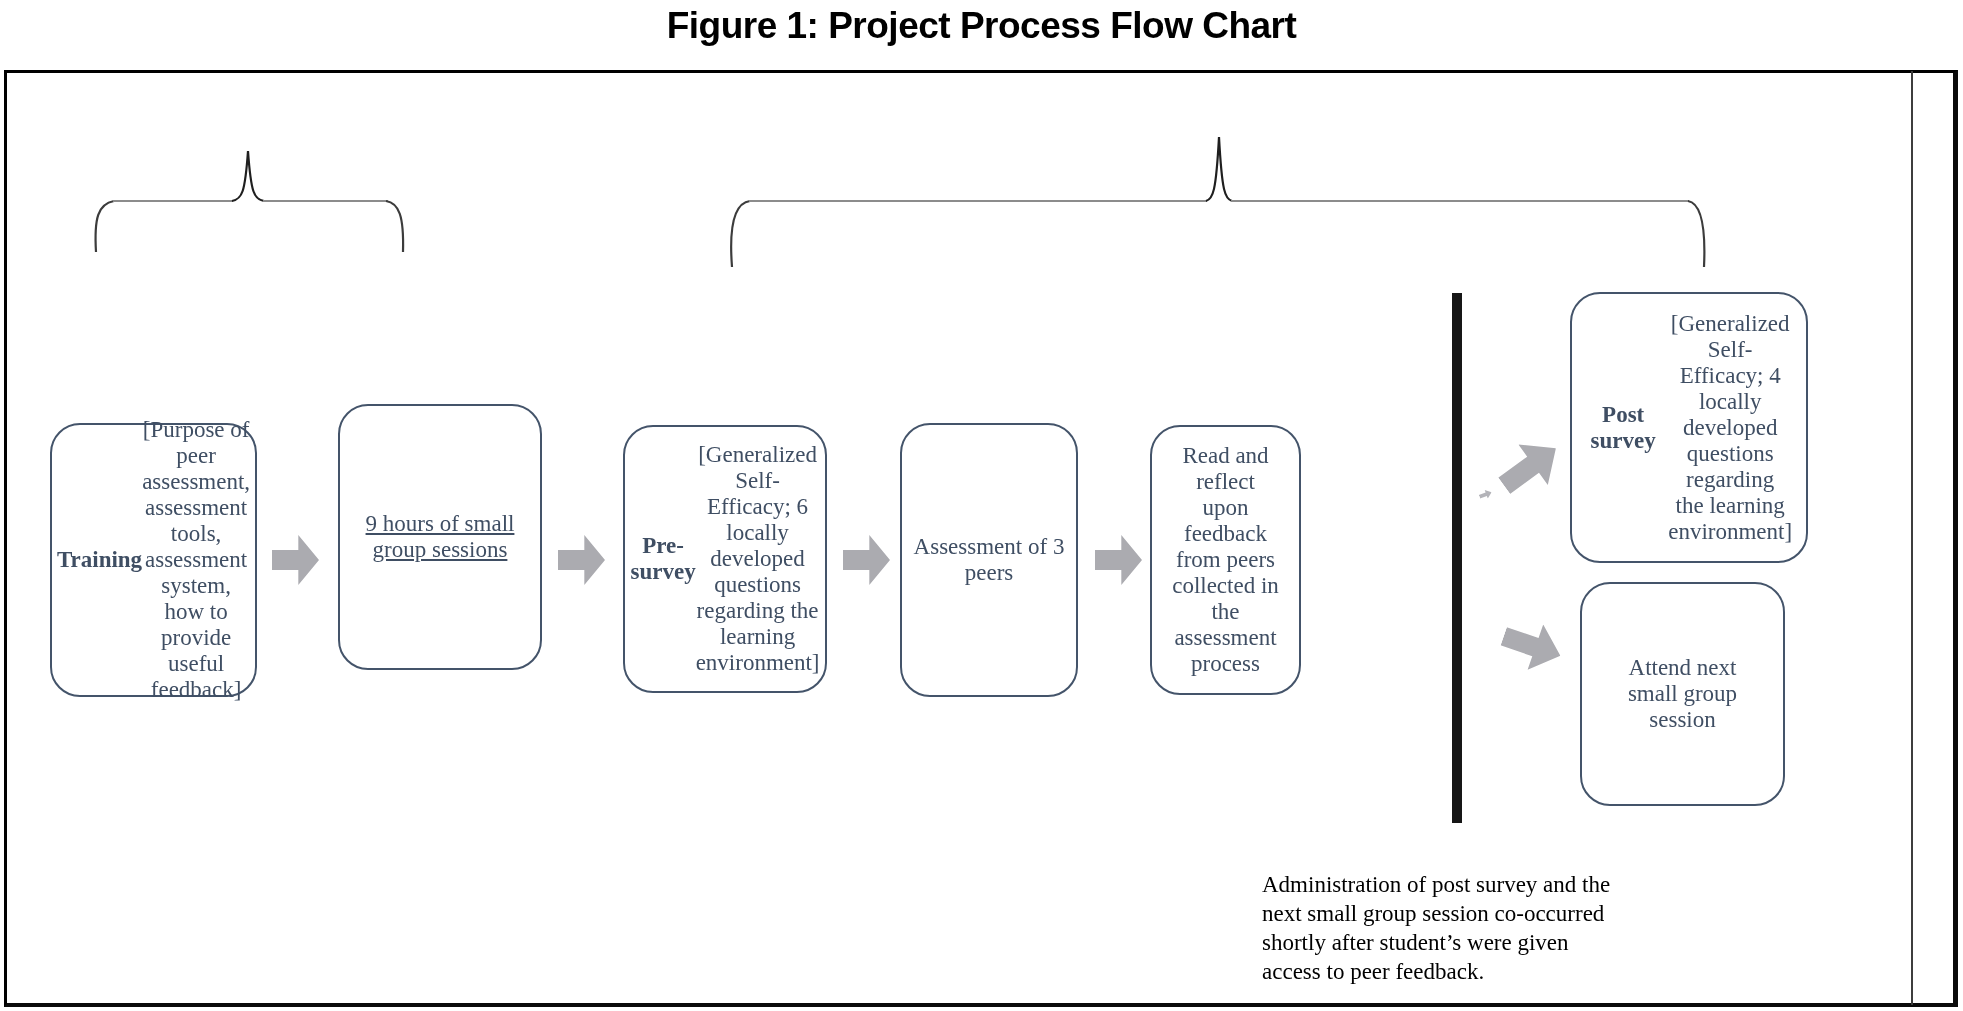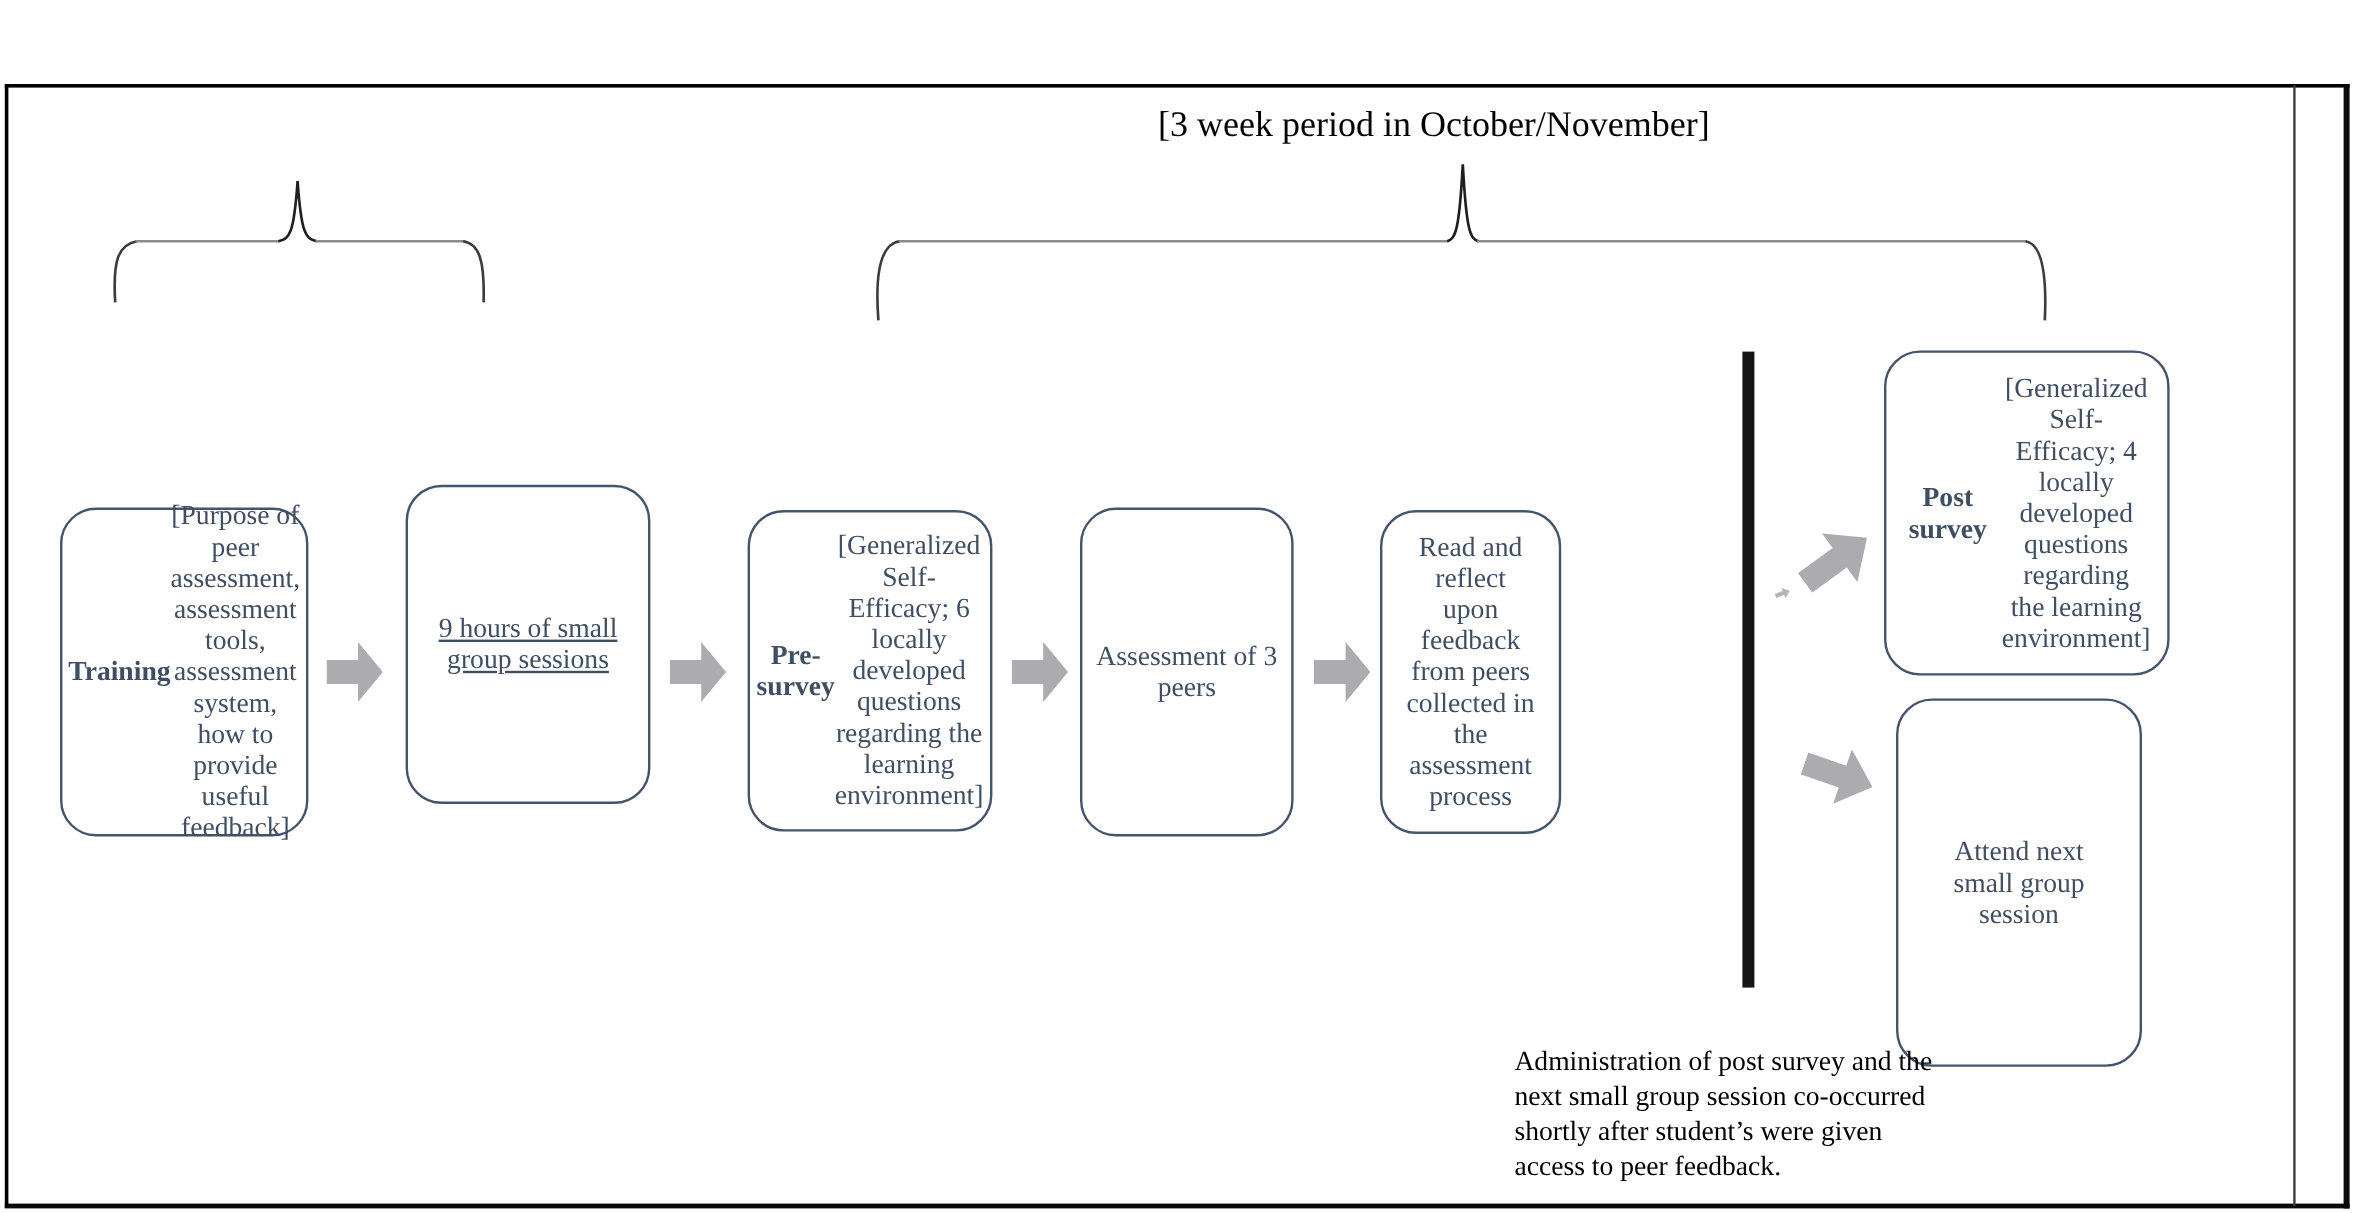--- a/index.html
+++ b/index.html
@@ -43,25 +43,25 @@
   .note {
     position:absolute; left:1262px; top:870px; width:400px;
     font-size:23px; line-height:29px; color:#000; white-space:pre-line; text-align:left;
   }
 </style>
 </head>
 <body>
 
 <div id="page">
 
+  <div class="fig-title">Figure 1: Project Process Flow Chart</div>
 
   <div class="frame"></div>
   <div class="frame-divider"></div>
 
-  <div class="phase-label" style="left:965px; top:86px;">[3 week period in October/November]</div>
 
   <svg class="braces" width="1963" height="1011" viewBox="0 0 1963 1011">
 
     <path d="M 96 252 C 94 218, 98 204, 114 201" fill="none" stroke="#3C3C3C" stroke-width="2.2"></path>
     <path d="M 113 201 L 233 201" fill="none" stroke="#8C8C8C" stroke-width="2"></path>
     <path d="M 232 201 C 242 199, 245 193, 248 151 C 251 193, 254 199, 264 201" fill="none" stroke="#1f1f1f" stroke-width="2.2"></path>
     <path d="M 263 201 L 388 201" fill="none" stroke="#8C8C8C" stroke-width="2"></path>
     <path d="M 386 201 C 399 203, 404 216, 403 252" fill="none" stroke="#3C3C3C" stroke-width="2.2"></path>
 
     <path d="M 732 267 C 729 228, 734 203, 750 201" fill="none" stroke="#3C3C3C" stroke-width="2.2"></path>
@@ -131,21 +131,21 @@
   <div class="node" style="left:1570px; top:292px; width:238px; height:271px;">
     <div class="node-title">Post survey</div>
     <div class="node-body">[Generalized Self-
 Efficacy; 4 locally
 developed
 questions regarding
 the learning
 environment]</div>
   </div>
 
-  <div class="node" style="left:1580px; top:582px; width:205px; height:307px;">
+  <div class="node" style="left:1580px; top:582px; width:205px; height:224px;">
     <div class="node-body">Attend next
 small group
 session</div>
   </div>
 
   <div class="note">Administration of post survey and the
 next small group session co-occurred
 shortly after student’s were given
 access to peer feedback.</div>
 

